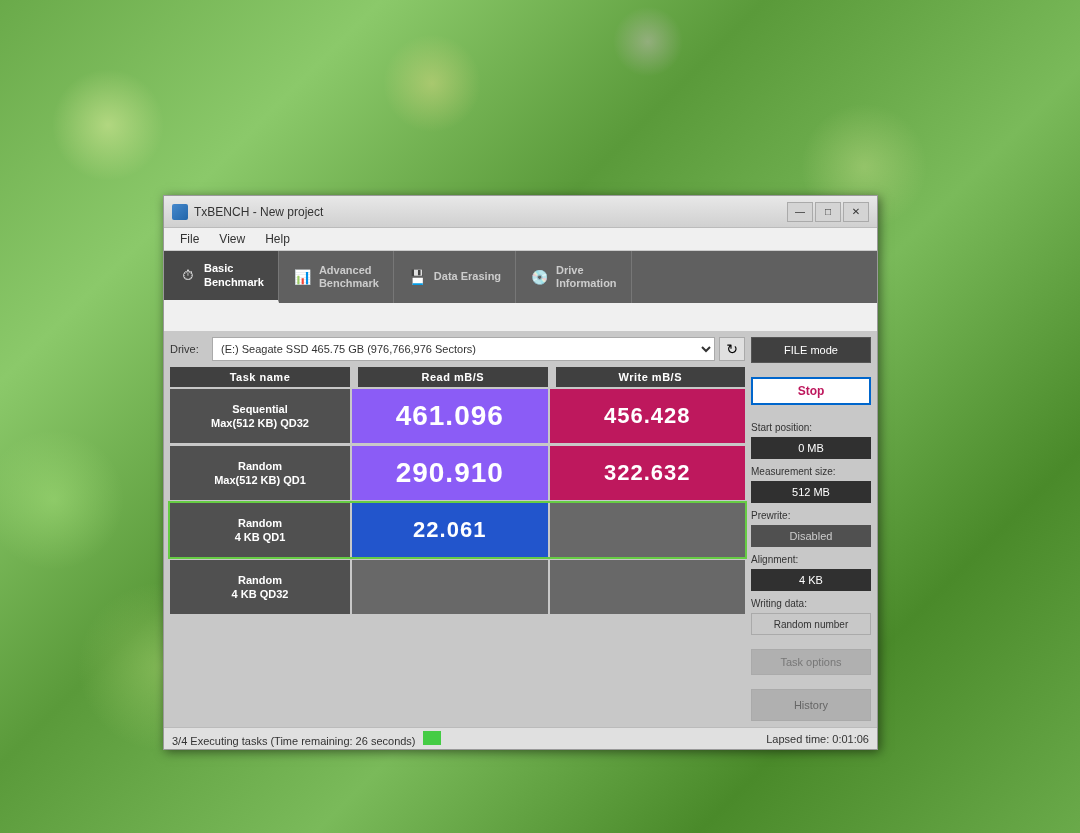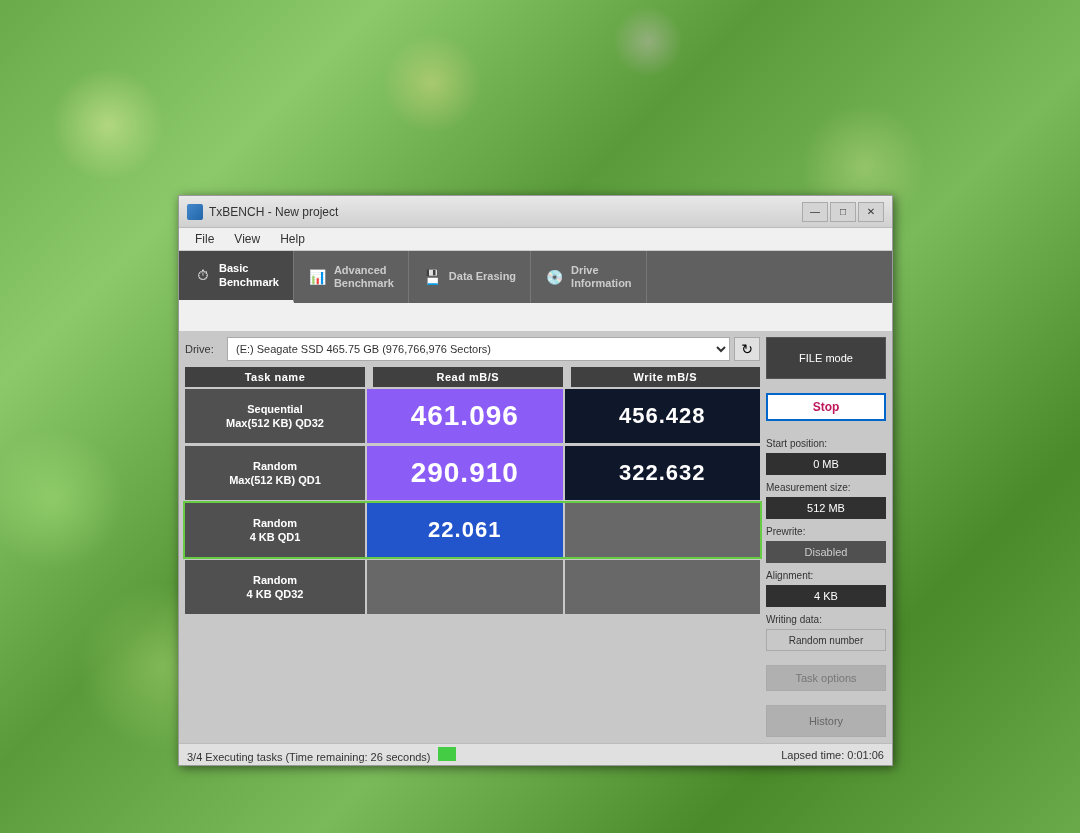--- a/index.html
+++ b/index.html
@@ -31,21 +31,21 @@
         radial-gradient(ellipse 90px 90px at 80% 20%, rgba(255,255,180,0.25) 0%, transparent 70%),
         radial-gradient(ellipse 120px 120px at 15% 80%, rgba(180,220,120,0.4) 0%, transparent 70%),
         radial-gradient(ellipse 60px 60px at 70% 70%, rgba(200,255,180,0.3) 0%, transparent 70%);
       z-index: 0;
     }
 
     
     .window {
       position: absolute;
       top: 195px;
-      left: 178px;
+      left: 163px;
       width: 715px;
       background: #f0f0f0;
       border: 1px solid #999;
       box-shadow: 2px 2px 10px rgba(0,0,0,0.5);
       z-index: 10;
     }
 
     .title-bar {
       background: linear-gradient(to bottom, #e8e8e8, #d0d0d0);
       padding: 6px 8px;
@@ -258,21 +258,21 @@
       color: white;
       display: flex;
       align-items: center;
       justify-content: center;
       font-size: 28px;
       font-weight: bold;
       letter-spacing: 1px;
     }
 
     .row-write {
-      background: #0f172a;
+      background: #be185d;
       color: white;
       display: flex;
       align-items: center;
       justify-content: center;
       font-size: 22px;
       font-weight: bold;
       letter-spacing: 1px;
     }
 
     .row-empty {
@@ -309,21 +309,21 @@
       background: #44cc44;
       display: inline-block;
       margin-left: 4px;
     }
 
     
     .file-mode-btn {
       background: #404040;
       color: white;
       border: 1px solid #555;
-      padding: 20px 8px;
+      padding: 4px 8px;
       font-size: 11px;
       cursor: pointer;
       text-align: center;
       height: 26px;
       display: flex;
       align-items: center;
       justify-content: center;
     }
 
     .stop-btn {

